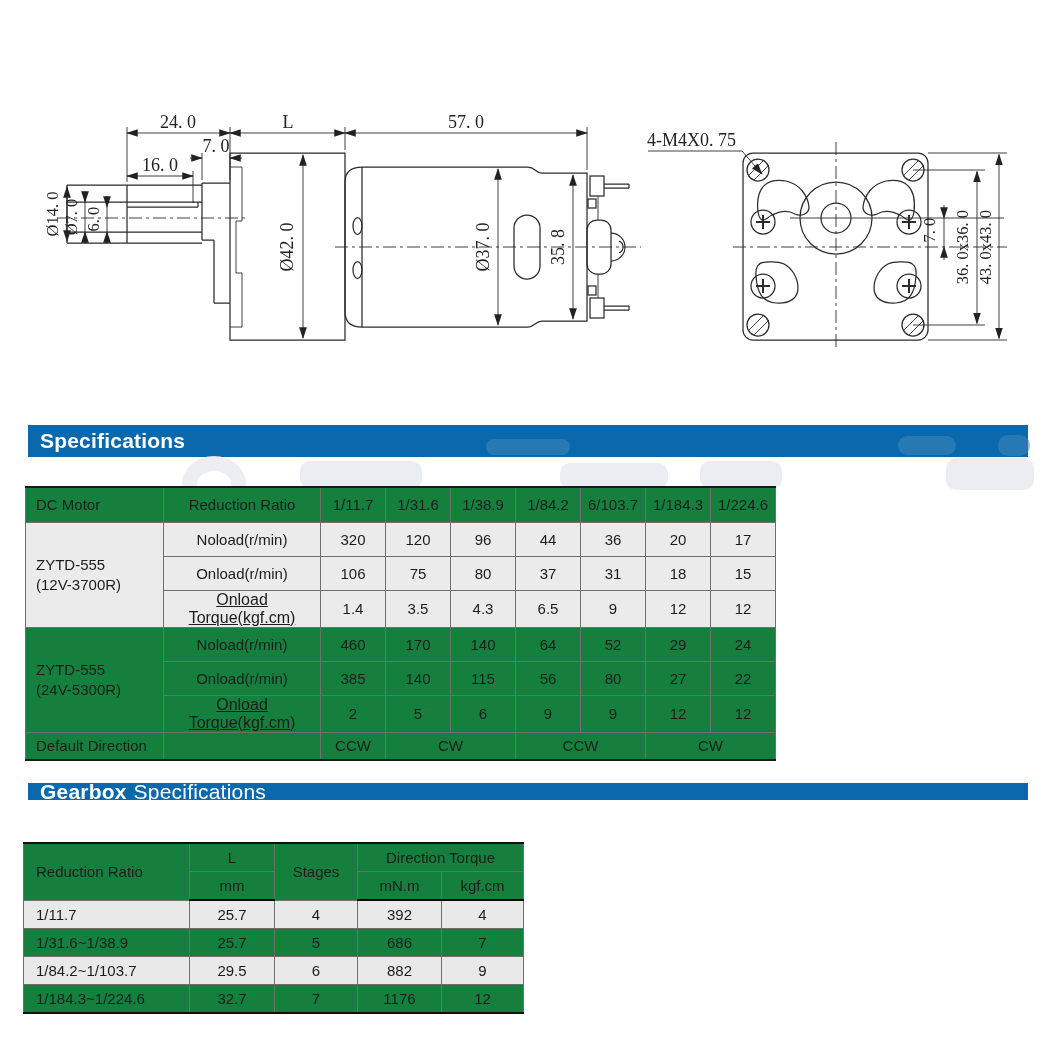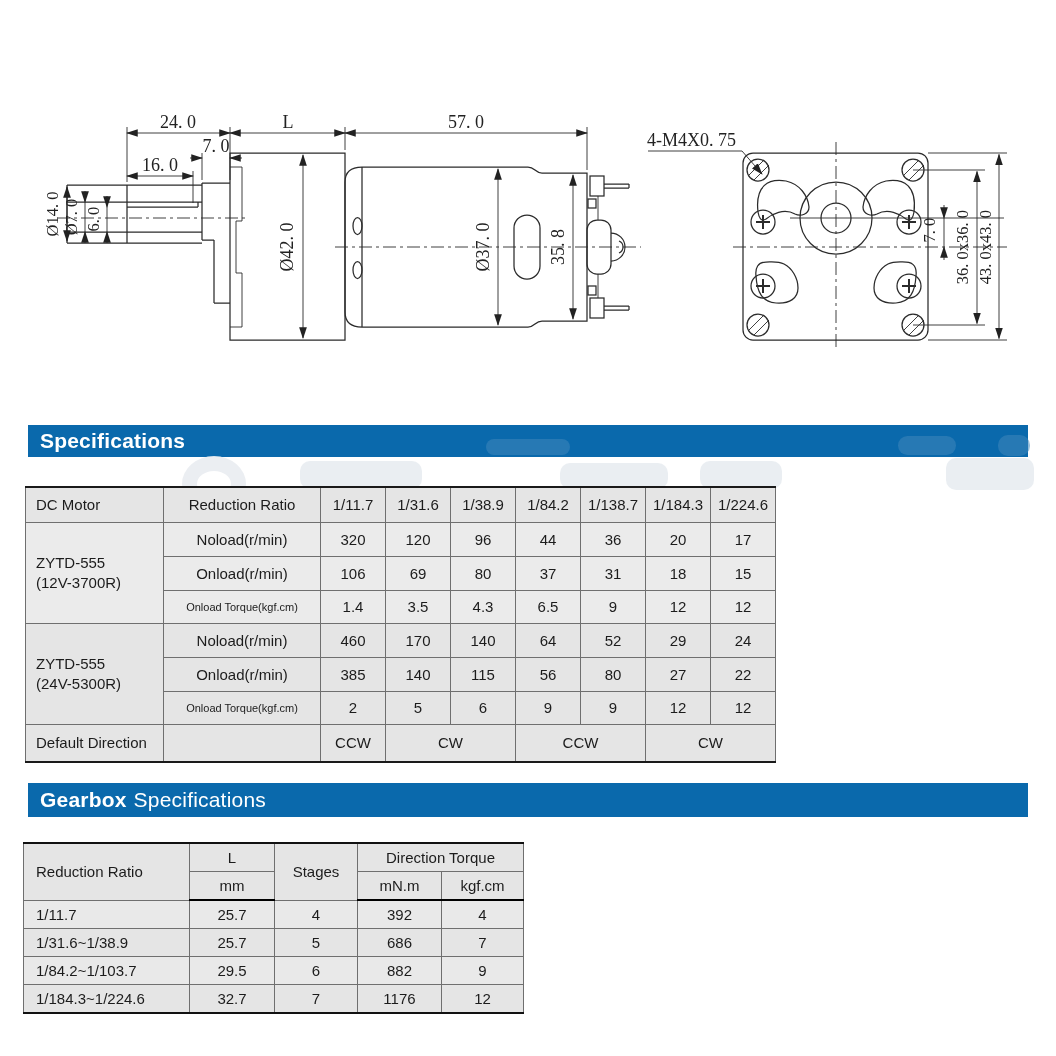--- a/index.html
+++ b/index.html
@@ -18,27 +18,27 @@
   svg.draw{position:absolute;left:0;top:0;z-index:1;pointer-events:none;}
   svg.draw path,svg.draw line,svg.draw circle,svg.draw rect,svg.draw ellipse{
       fill:none;stroke:#2b2b2b;stroke-width:1.25px;}
   svg.draw .thin{stroke-width:.9px;}
   svg.draw .cl{stroke-width:.9px;stroke-dasharray:13 4 3 4;}
   svg.draw .fat{stroke-width:2px;}
   svg.draw text{fill:#222;stroke:none;font-family:"Liberation Serif",serif;font-size:18px;}
   svg.draw text.sm{font-size:16.5px;}
   svg.draw .arrfill{fill:#222;stroke:none;}
   
-  table{border-collapse:collapse;table-layout:fixed;position:absolute;z-index:2;background:#e5e5e5;}
+  table{border-collapse:collapse;table-layout:fixed;position:absolute;z-index:2;background:#15803d;}
   td{border:1px solid #6f6f6f;text-align:center;vertical-align:middle;font-size:15px;
      padding:0;overflow:hidden;}
   .spec{left:25px;top:486px;width:750px;border-top:2.5px solid #1a1a1a;border-bottom:2.5px solid #1a1a1a;}
   .spec td.first{text-align:left;padding-left:10px;}
   .spec td.gray{background:#ebebeb;}
-  .spec td.torq{font-size:11px;}
+  .spec td.torq{font-size:16px;text-decoration:underline;}
   .spec .model div{line-height:1.3;}
   .gear{left:23px;top:842px;width:500px;border-top:2.5px solid #111;border-bottom:2.5px solid #111;}
   .gear td{height:27px;}
   .gear td.first{text-align:left;padding-left:12px;}
   .gear tr.shade td{background:#e9e9e9;}
   .gear tr.hdr2 td{border-bottom:2px solid #000000;}
 </style>
 </head>
 <body>
 
@@ -192,42 +192,42 @@
         <col style="width:65px">
       </colgroup>
     <tbody>
         <tr style="height:35px;">
       <td class="first">DC Motor</td>
       <td>Reduction Ratio</td>
       <td>1/11.7</td>
       <td>1/31.6</td>
       <td>1/38.9</td>
       <td>1/84.2</td>
-      <td>1/138.7</td>
+      <td>6/103.7</td>
       <td>1/184.3</td>
       <td>1/224.6</td>
     </tr>
     <tr style="height:34px;">
       <td rowspan="3" class="first gray model">
         <div>ZYTD-555</div>
         <div>(12V-3700R)</div>
       </td>
       <td class="gray">Noload(r/min)</td>
       <td class="gray">320</td>
       <td class="gray">120</td>
       <td class="gray">96</td>
       <td class="gray">44</td>
       <td class="gray">36</td>
       <td class="gray">20</td>
       <td class="gray">17</td>
     </tr>
     <tr style="height:34px;">
       <td class="gray">Onload(r/min)</td>
       <td class="gray">106</td>
-      <td class="gray">69</td>
+      <td class="gray">75</td>
       <td class="gray">80</td>
       <td class="gray">37</td>
       <td class="gray">31</td>
       <td class="gray">18</td>
       <td class="gray">15</td>
     </tr>
     <tr style="height:33px;">
       <td class="gray torq">Onload Torque(kgf.cm)</td>
       <td class="gray">1.4</td>
       <td class="gray">3.5</td>
@@ -264,32 +264,32 @@
     <tr style="height:33px;">
       <td class="torq">Onload Torque(kgf.cm)</td>
       <td>2</td>
       <td>5</td>
       <td>6</td>
       <td>9</td>
       <td>9</td>
       <td>12</td>
       <td>12</td>
     </tr>
-    <tr style="height:38px;">
+    <tr style="height:28px;">
       <td class="first">Default Direction</td>
       <td></td>
       <td>CCW</td>
       <td colspan="2">CW</td>
       <td colspan="2">CCW</td>
       <td colspan="2">CW</td>
     </tr>
   </tbody>
     </table>
 
-  <div class="bar" style="top:783px;height:34px;">
+  <div class="bar" style="top:783px;height:17px;">
     <span>Gearbox</span>
     <span class="light">Specifications</span>
   </div>
 
   <table class="gear">
     <colgroup>
         <col style="width:166px">
         <col style="width:85px">
         <col style="width:83px">
         <col style="width:84px">

